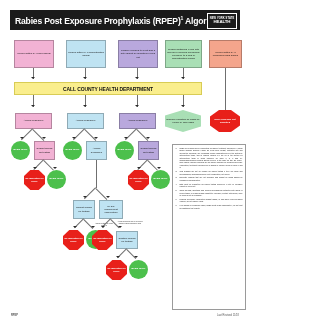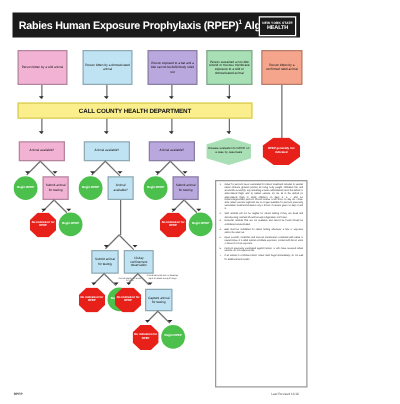--- a/index.html
+++ b/index.html
@@ -82,21 +82,21 @@
   }
   .edge-label{
     position:absolute;font-size:1.7px;color:#333;line-height:1.2;text-align:center;
   }
 </style>
 </head>
 <body>
 
 <div class="header">
   <div class="header-title">
-    <span>Rabies Human Exposure Prophylaxis (RPEP)</span><sup>1</sup><span> Algorithm</span>
+    <span>Rabies Post Exposure Prophylaxis (RPEP)</span><sup>1</sup><span> Algorithm</span>
   </div>
   <div class="logo">
     <div class="logo-top">NEW YORK STATE</div>
     <div class="logo-bot">HEALTH</div>
   </div>
 </div>
 
 <div class="node rect" style="left:14px;top:40px;width:40px;height:28px;background:#f2b2d4;">Person bitten by a wild animal</div>
 <div class="node rect" style="left:66px;top:40px;width:40px;height:28px;background:#bfe3f2;">Person bitten by a domesticated animal</div>
 <div class="node rect" style="left:118px;top:40px;width:40px;height:28px;background:#b9a8dd;">Person exposed to a bat and a bite cannot be definitively ruled out</div>

